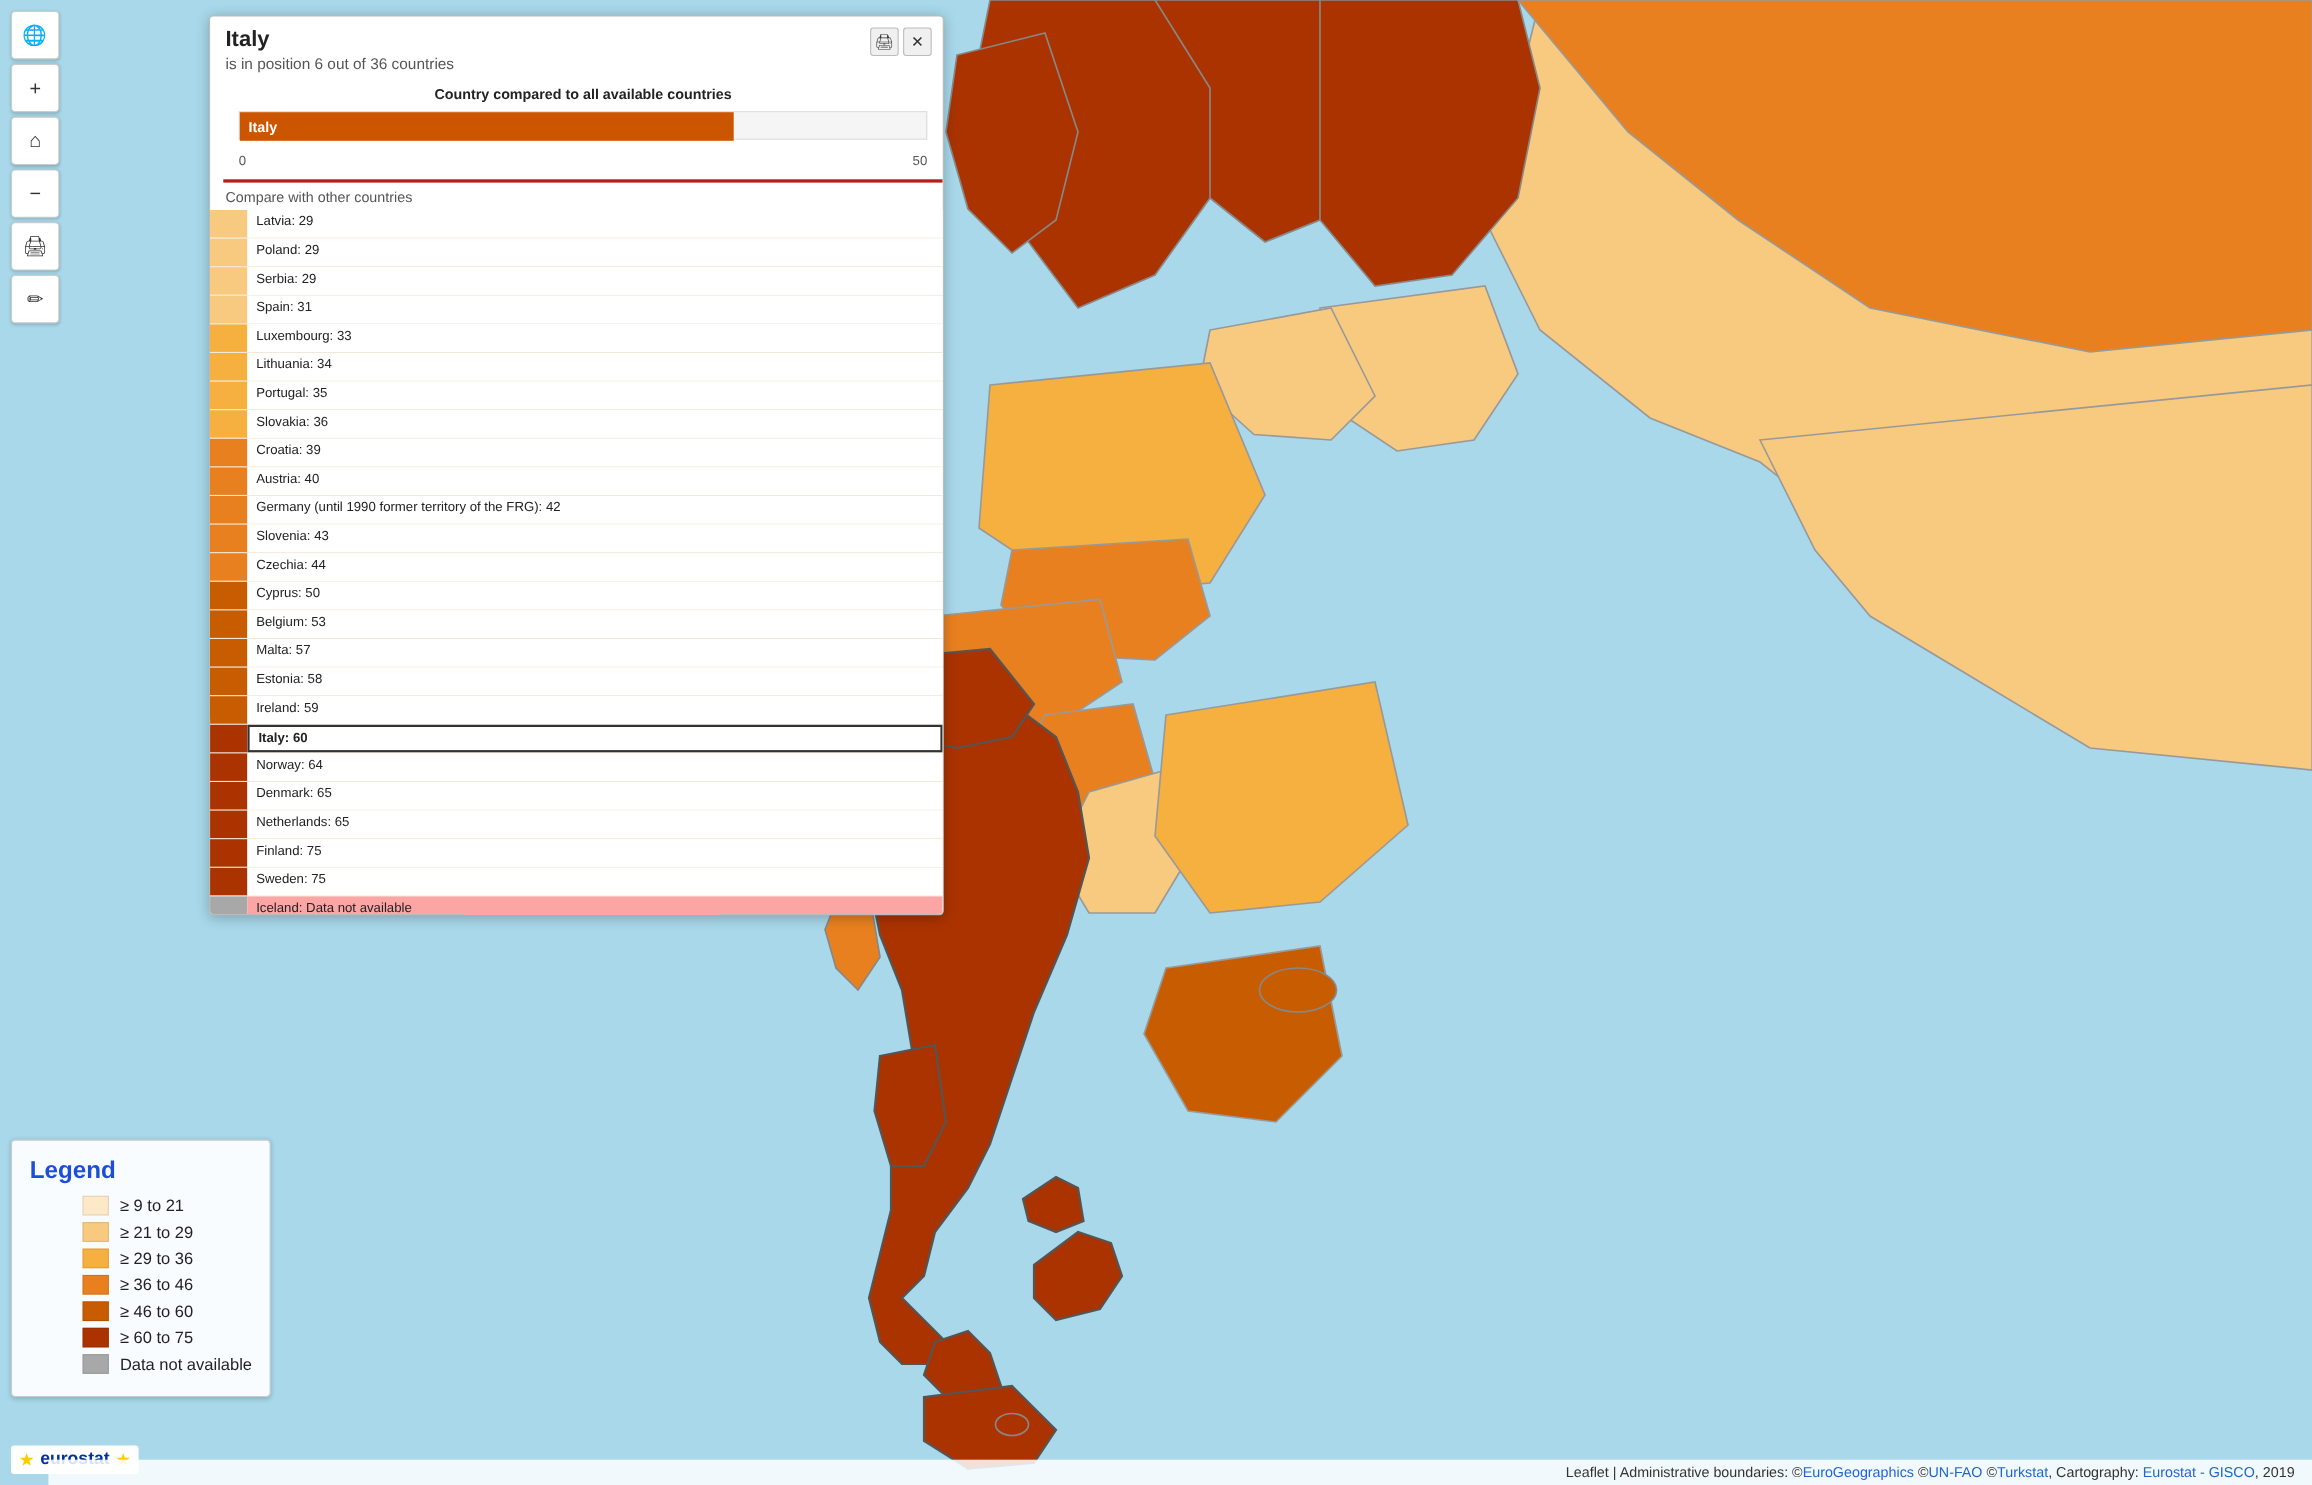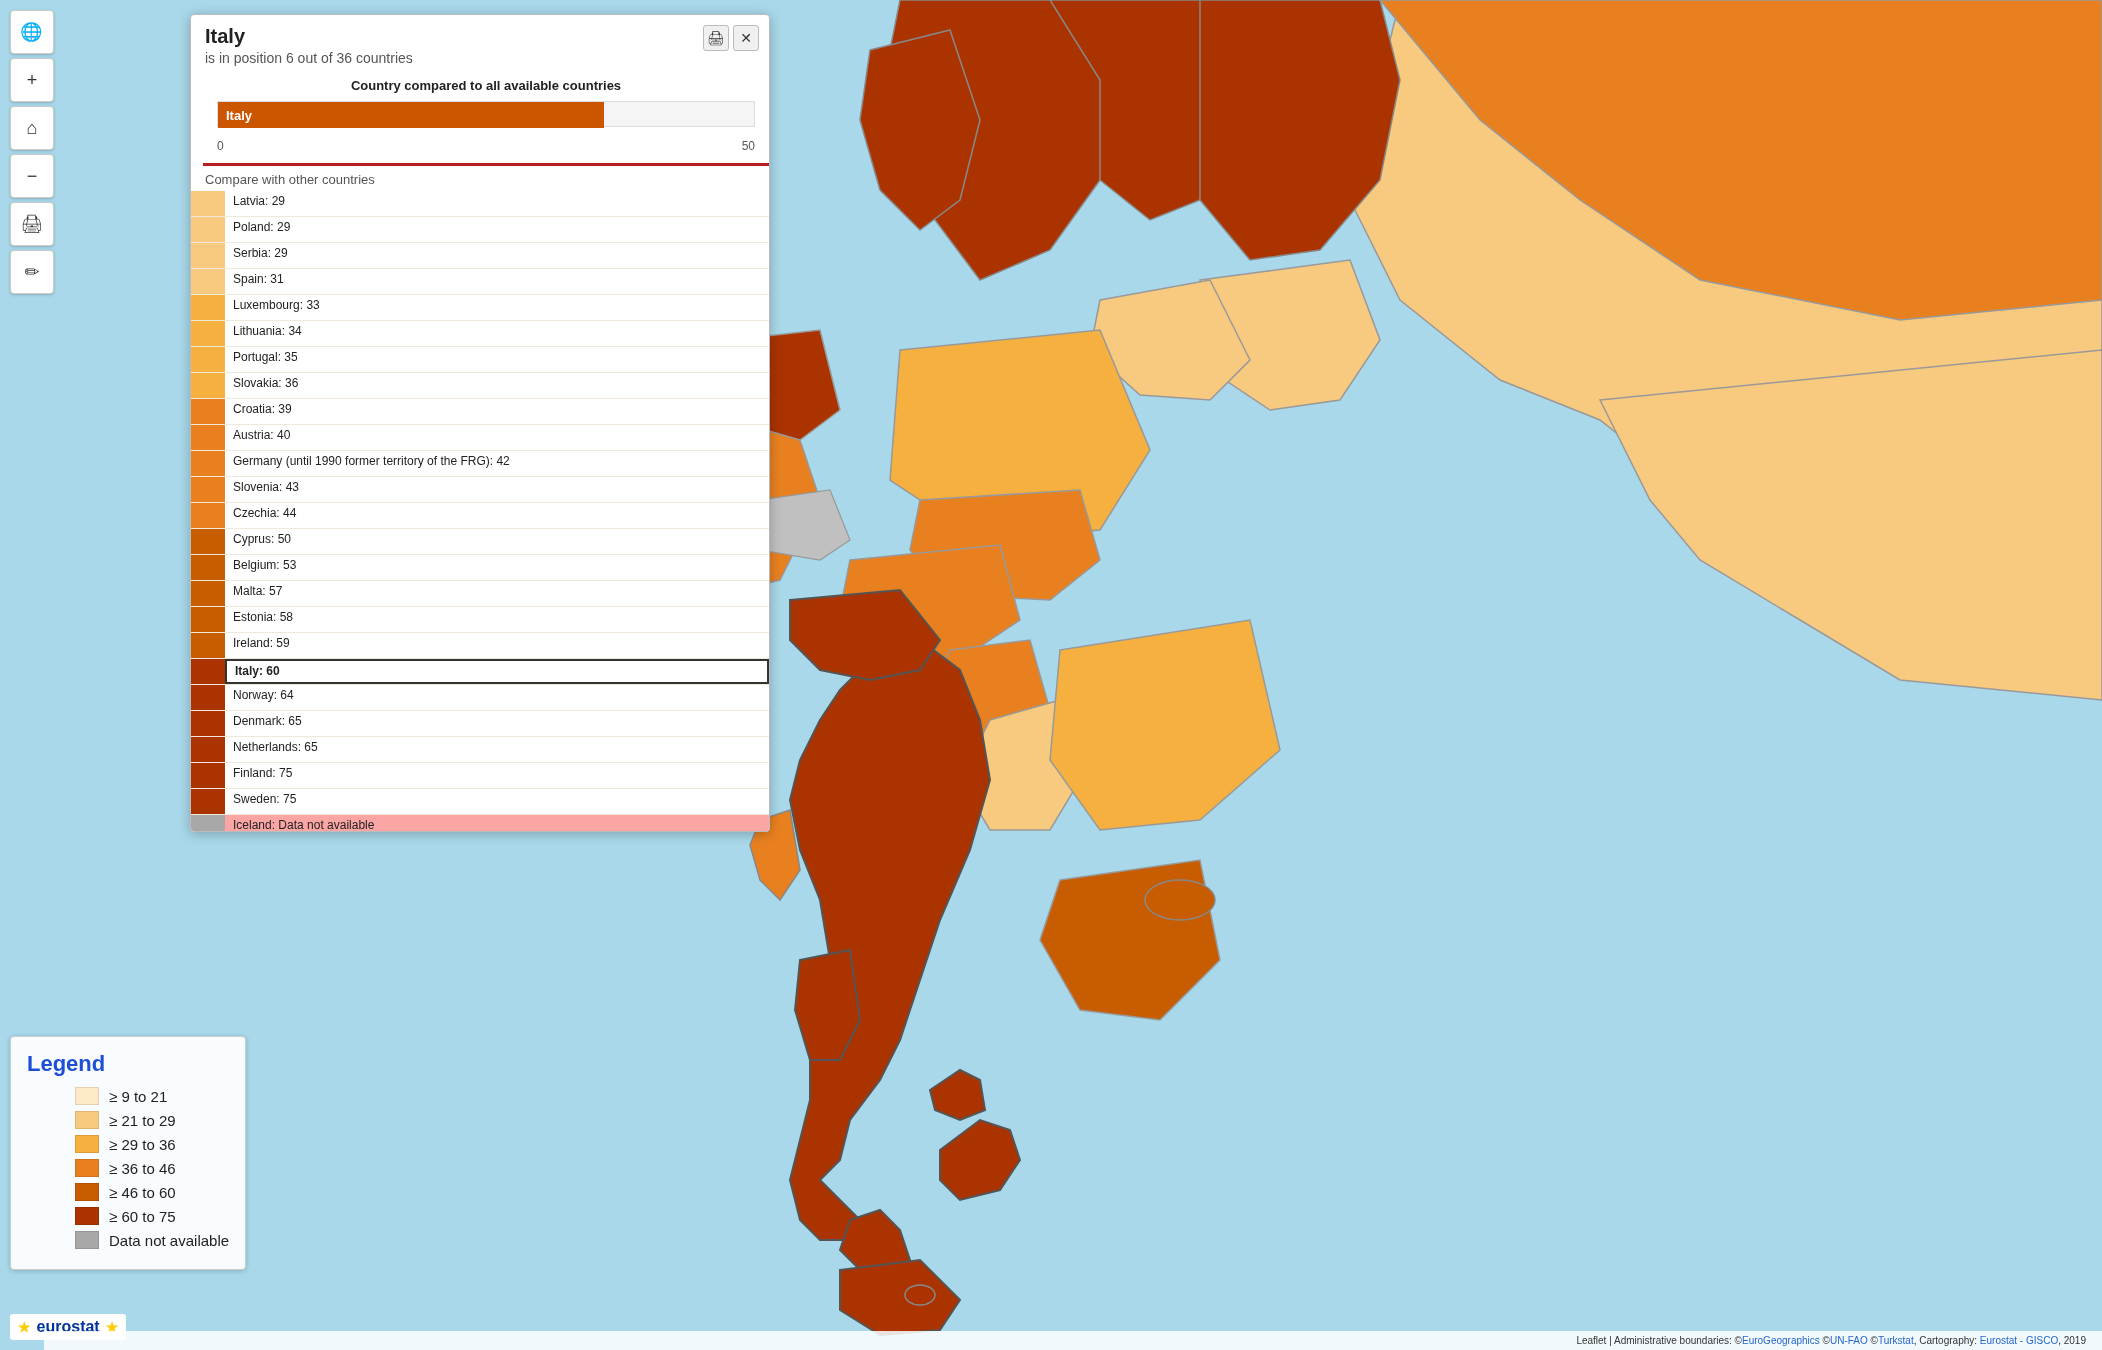--- a/index.html
+++ b/index.html
@@ -86,32 +86,32 @@
       font-size: 14px;
     }
 
     
     #attribution {
       position: absolute;
       bottom: 0; right: 0; left: 0;
       background: rgba(255,255,255,0.85);
       text-align: right;
       padding: 4px 16px;
-      font-size: 10px;
+      font-size: 13px;
       color: #333;
       z-index: 100;
       margin-left: 44px;
     }
     #attribution a { color: #2266cc; text-decoration: none; }
 
     
     #popup {
       position: absolute;
       top: 14px; left: 190px;
-      width: 580px;
+      width: 668px;
       background: white;
       border: 1px solid #bbb;
       border-radius: 4px;
       box-shadow: 0 2px 12px rgba(0,0,0,0.25);
       z-index: 200;
       overflow: hidden;
     }
     #popup-header {
       padding: 10px 14px 6px;
       position: relative;

